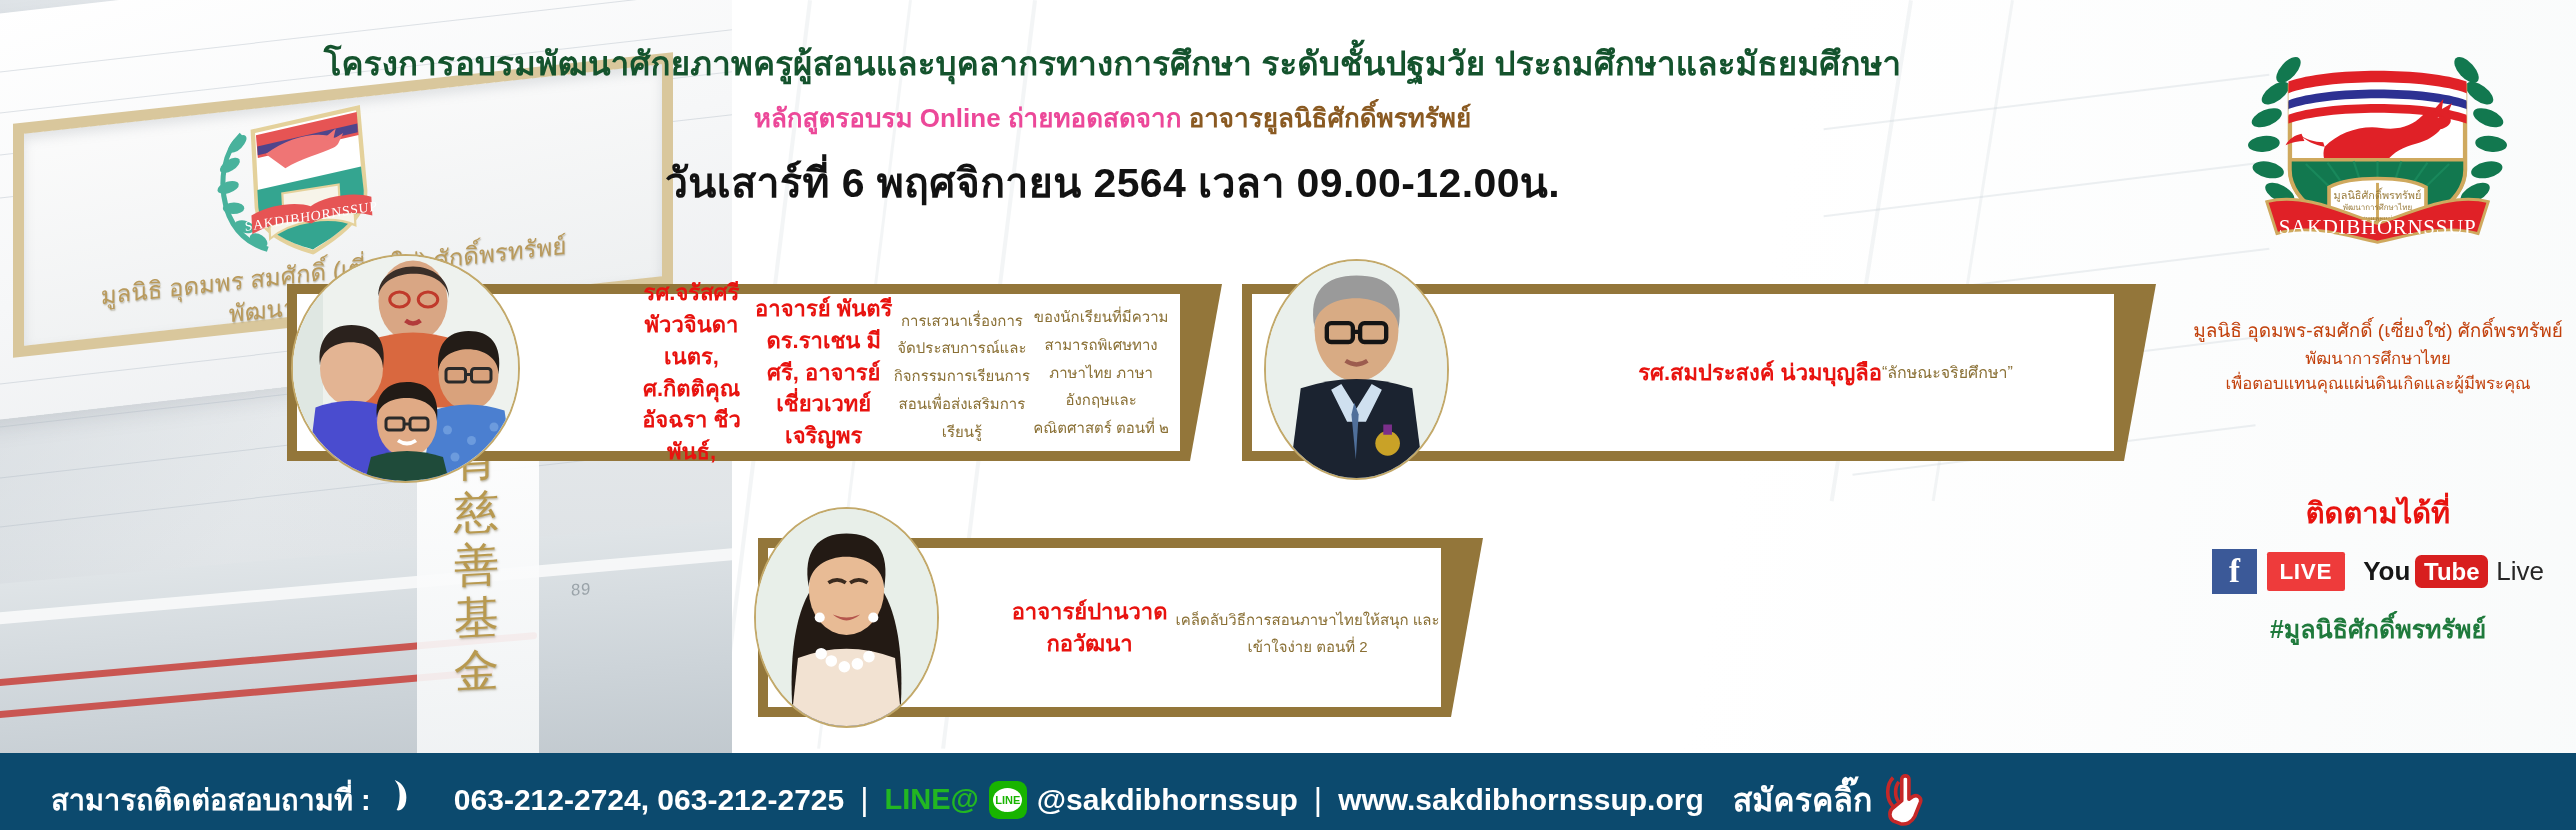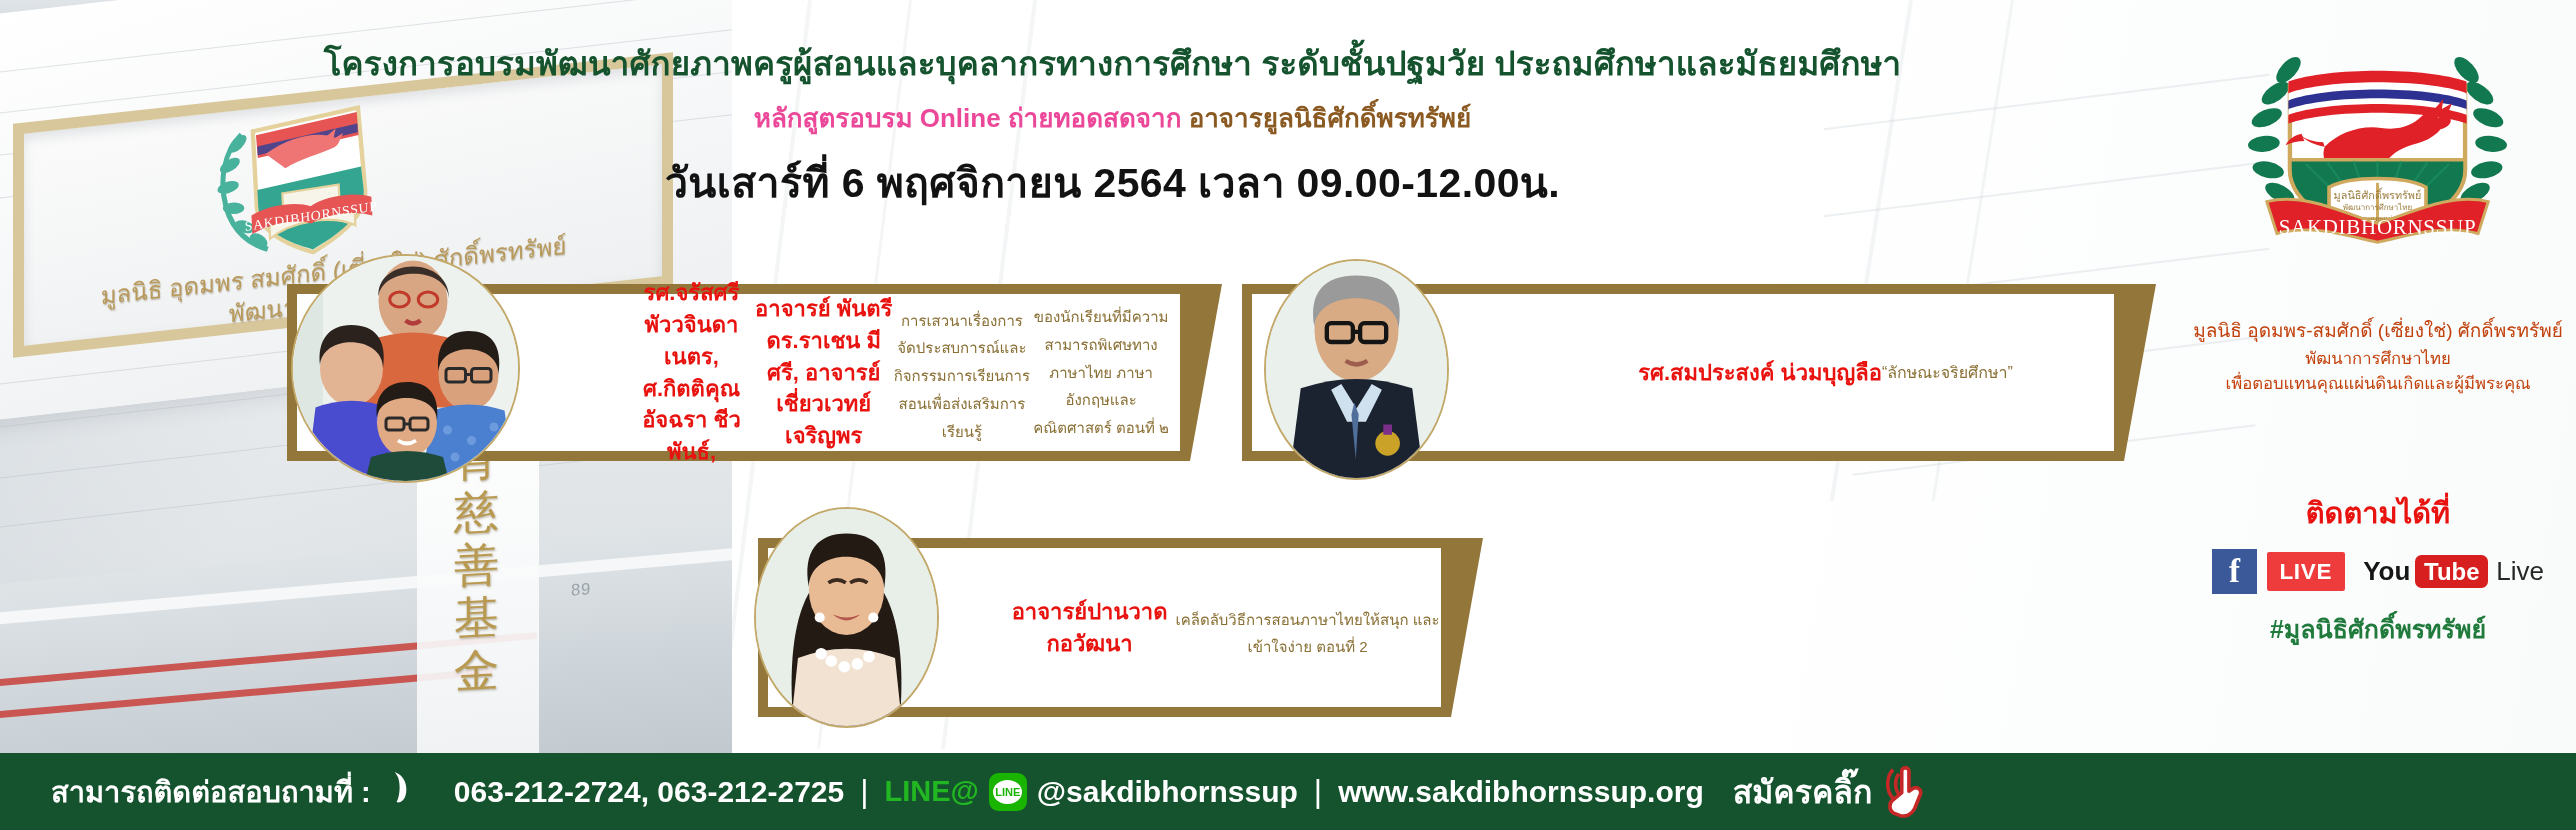--- a/index.html
+++ b/index.html
@@ -147,21 +147,21 @@
   }
   .yt-row{display:flex;align-items:center;gap:5px;margin-left:8.7px;}
   .yt-you{color:#161616;font-size:26px;font-weight:bold;}
   .yt-tube{background:#d81f1f;color:#fff;font-size:24px;font-weight:bold;padding:2.9px 8.7px;border-radius:6.5px;}
   .yt-live{color:#262626;font-size:26px;margin-left:2.9px;}
   .hashtag{margin-top:14.5px;color:#1f7a3c;font-size:25px;font-weight:bold;}
 
   
   .botbar{
     position:absolute;left:0;bottom:0;width:2576px;height:77px;
-    background:#14532d;display:flex;align-items:center;z-index:8;
+    background:#0c4a6e;display:flex;align-items:flex-end;z-index:8;
   }
   .botbar .row{display:flex;align-items:center;width:100%;padding-left:51px;gap:0;}
   .b-th{color:#fff;font-size:29px;font-weight:bold;white-space:nowrap;}
   .phone-ic{color:#fff;font-size:32px;margin:0 11.6px 0 14.5px;transform:scaleX(-1);}
   .b-num{color:#fff;font-size:30px;font-weight:bold;white-space:nowrap;margin-left:28px;}
   .sep{color:#fff;font-size:32px;margin:0 16px;font-weight:300;}
   .line-at{color:#22b722;font-size:29px;font-weight:bold;}
   .line-ic{
     width:38px;height:38px;background:#18b400;border-radius:9.4px;margin:0 10px;
     display:flex;align-items:center;justify-content:center;

